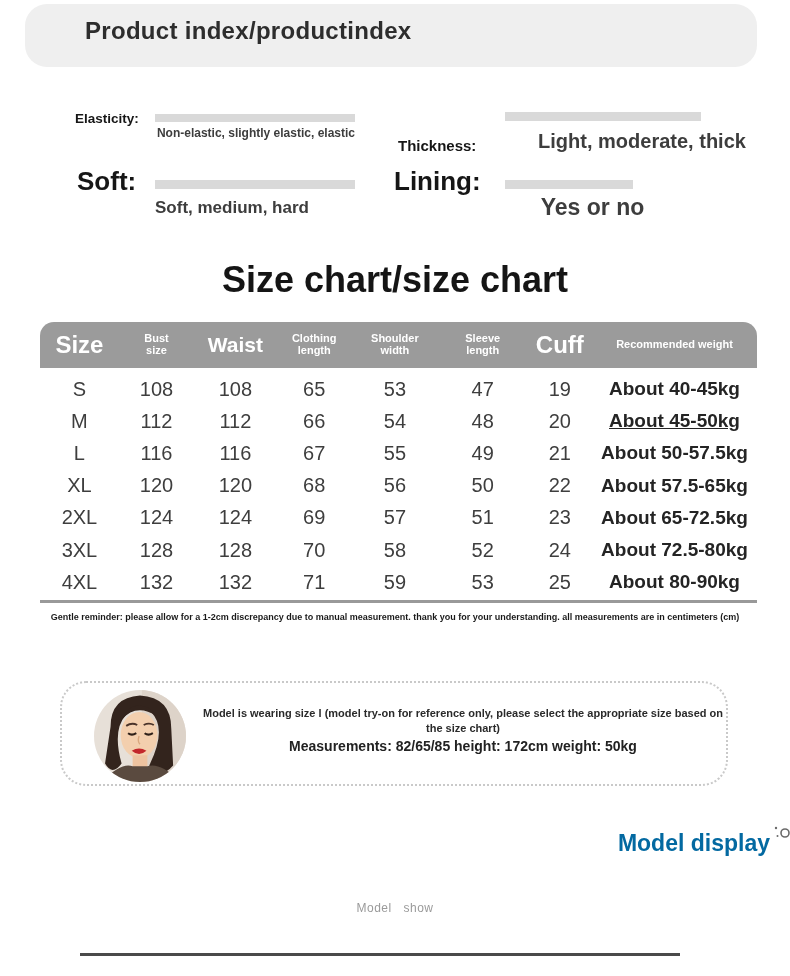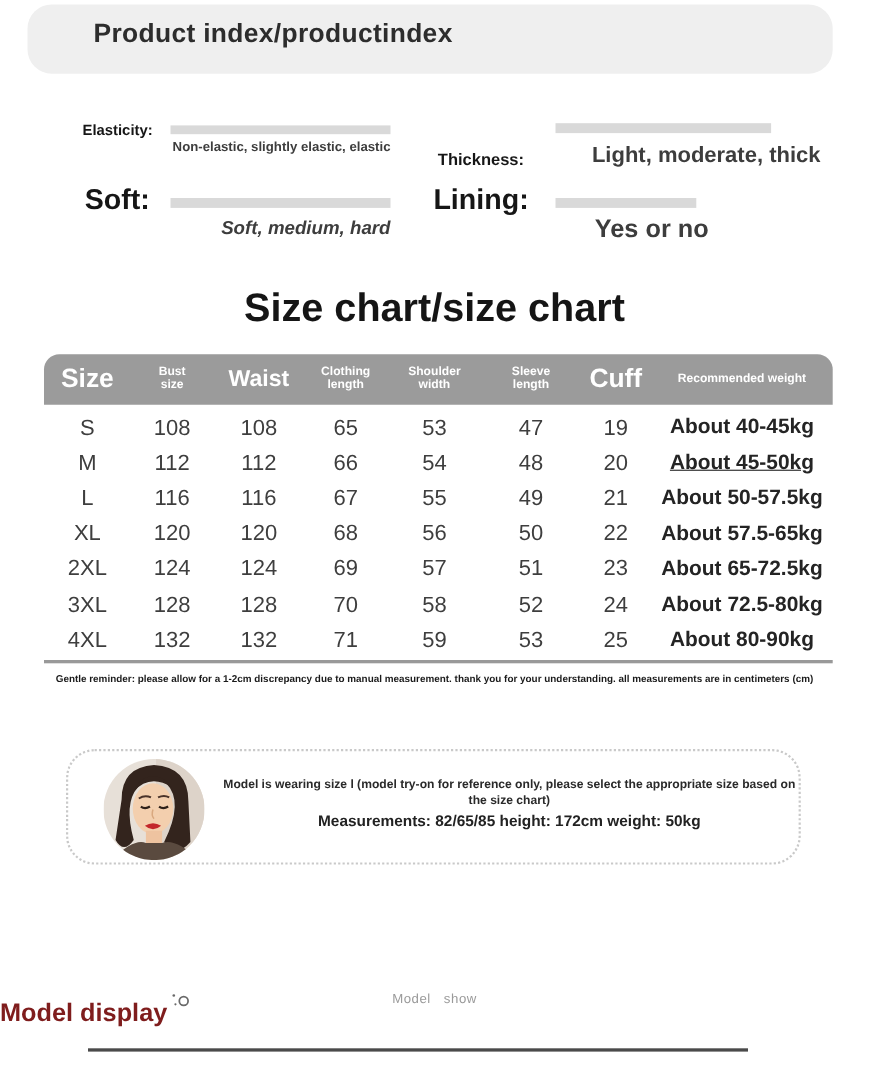--- a/index.html
+++ b/index.html
@@ -21,21 +21,21 @@
   .lbl-elasticity { left:75px; top:111px; font-size:13.5px; }
   .bar-elasticity { left:155px; top:114px; width:200px; height:8px; }
   .val-elasticity { left:150px; top:126px; width:205px; font-size:12px; text-align:right; line-height:1.25; }
 
   .lbl-thickness { left:398px; top:109px; font-size:15px;margin-top:28px; }
   .bar-thickness { left:505px; top:112px; width:196px; height:9px; }
   .val-thickness { left:498px; top:130px; width:288px; font-size:20px; text-align:center; }
 
   .lbl-soft { left:77px; top:166px; font-size:26px; }
   .bar-soft { left:155px; top:180px; width:200px; height:9px; }
-  .val-soft { left:155px; top:198px; width:200px; font-size:17px; text-align:right;font-style:italic; }
+  .val-soft { left:155px; top:198px; width:200px; font-size:17px; text-align:left; }
 
   .lbl-lining { left:394px; top:166px; font-size:26px; }
   .bar-lining { left:505px; top:180px; width:128px; height:9px; }
   .val-lining { left:505px; top:194px; width:175px; font-size:23px; text-align:center; }
 
   
   .size-title { left:0; top:259px; width:100%; text-align:center; font-size:36px; font-weight:bold; color:#151515; }
 
   .size-table { left:40px; top:322px; width:717px; }
   .thead {
@@ -58,21 +58,21 @@
   
   .model-box {
     left:60px; top:681px; width:668px; height:105px; box-sizing:border-box;
     border:2px dotted #c9c9c9; border-radius:26px;
   }
   .model-avatar { position:absolute; left:32px; top:7px; width:92px; height:92px; border-radius:50%; overflow:hidden; }
   .model-note { position:absolute; left:140px; top:23px; width:522px; text-align:center; font-size:11px; font-weight:bold; color:#2a2a2a; line-height:1.4; }
   .model-meas { position:absolute; left:140px; top:55px; width:522px; text-align:center; font-size:14px; font-weight:bold; color:#222222; }
 
   
-  .md-title-row { left:0; top:907px; width:100%; text-align:left; font-size:23px; font-weight:bold; color:#7f1d1d; }
+  .md-title-row { left:0; top:830px; width:100%; text-align:right; font-size:23px; font-weight:bold; color:#0369a1; }
   .sparkle { position:relative; top:-10px; left:2px; }
   .md-sub { left:0; top:901px; width:100%; text-align:center; font-size:12px; color:#9a9a9a; word-spacing:8px; letter-spacing:.5px; }
   .photo-line { left:80px; top:953px; width:600px; height:3px; background:#4a4a4a; }
 </style>
 </head>
 <body>
 
 <div class="page">
 
   <div class="abs banner">

